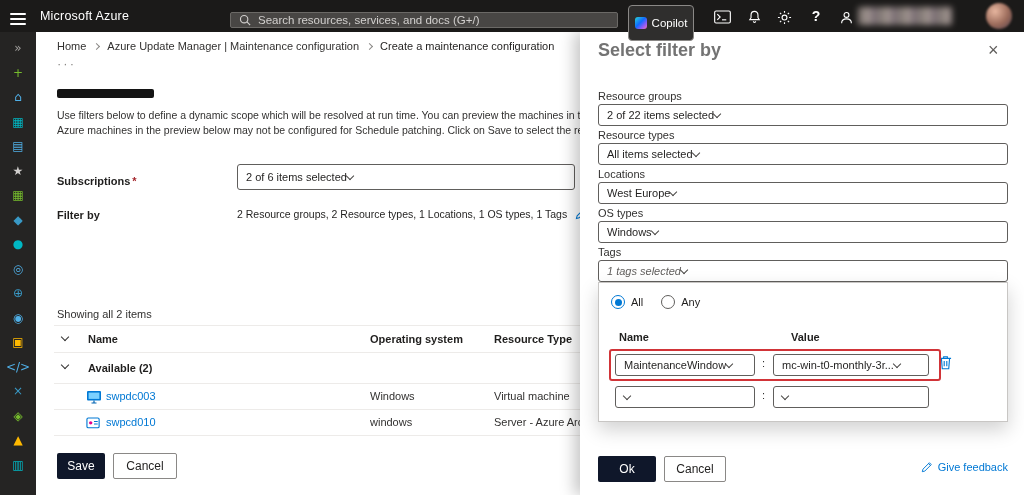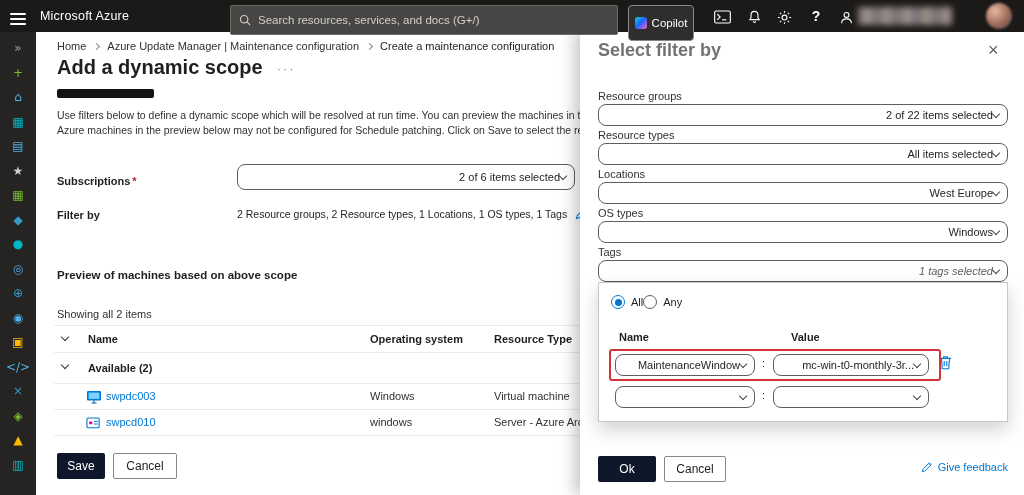--- a/index.html
+++ b/index.html
@@ -28,21 +28,21 @@
   .crumbs{display:flex;align-items:center;gap:8px;font-size:11px;color:#323130;white-space:nowrap}
   .crumb{cursor:pointer}
   .crumb.current{color:#201f1e}
   .sep{width:5px;height:5px;border-right:1px solid #8a8886;border-bottom:1px solid #8a8886;transform:rotate(-45deg);flex:0 0 auto}
   .h1{font-size:20px;font-weight:700;color:#201f1e;white-space:nowrap}
   .dots{color:#8a8886;font-size:13px;letter-spacing:2px;margin-bottom:3px;cursor:pointer}
   .redacted{background:#141414;border-radius:2px}
   .para{font-size:10.5px;color:#323130;line-height:15px;white-space:nowrap}
   .label{font-size:11px;font-weight:700;color:#201f1e;white-space:nowrap}
   .req{color:#a4262c;margin-left:2px;font-size:11px;font-weight:700}
-  .select{display:flex;align-items:center;justify-content:flex-end;border:1px solid #605e5c;border-radius:8px;background:#fff;font-size:11px;color:#201f1e;padding:0 8px;cursor:pointer;white-space:nowrap;overflow:hidden}
+  .select{display:flex;align-items:center;justify-content:flex-start;border:1px solid #605e5c;border-radius:3px;background:#fff;font-size:11px;color:#201f1e;padding:0 8px;cursor:pointer;white-space:nowrap;overflow:hidden}
   .chev{width:6px;height:6px;border-right:1.3px solid #484644;border-bottom:1.3px solid #484644;transform:rotate(45deg);margin-top:-3px;flex:0 0 auto}
   .chev.dark{border-color:#323130}
   .summary{font-size:10.5px;color:#201f1e;white-space:nowrap}
   .h2{font-size:11.5px;font-weight:700;color:#201f1e;white-space:nowrap}
   .small{font-size:11px;color:#323130}
   .trow{position:absolute;left:18px;right:0;border-bottom:1px solid #edebe9}
   .trow.thead{border-top:1px solid #edebe9}
   .th{position:absolute;top:7px;font-size:11px;font-weight:700;color:#201f1e;white-space:nowrap;cursor:pointer}
   .td{position:absolute;top:6px;font-size:11px;color:#323130;white-space:nowrap}
   .link{color:#0078d4;cursor:pointer}
@@ -72,21 +72,21 @@
 <div class="stage">
 
   <header class="topbar">
     <div class="abs hamburger" style="left:10px;top:10px">
         <span></span>
         <span></span>
         <span></span>
       </div>
     <div class="abs brand" style="left:40px;top:9px">Microsoft Azure</div>
 
-    <div class="abs searchbox" style="left:230px;top:5px;width:388px;height:30px">
+    <div class="abs searchbox" style="left:230px;top:12px;width:388px;height:16px">
       <svg width="12" height="12" viewBox="0 0 14 14">
           <circle cx="6" cy="6" r="4.3" fill="none" stroke="#d2d0ce" stroke-width="1.3"></circle>
           <line x1="9.3" y1="9.3" x2="13" y2="13" stroke="#d2d0ce" stroke-width="1.3"></line>
         </svg>
       <span>Search resources, services, and docs (G+/)</span>
     </div>
 
     <div class="abs copilot" style="left:628px;top:5px;width:66px;height:36px">
       <span class="cp-icon"></span>
       <span>Copilot</span>
@@ -148,21 +148,20 @@
 
     <nav class="abs crumbs" style="left:21px;top:8px">
       <span class="crumb">Home</span>
       <span class="sep"></span>
       <span class="crumb">Azure Update Manager | Maintenance configuration</span>
       <span class="sep"></span>
       <span class="crumb current">Create a maintenance configuration</span>
     </nav>
 
     <div class="abs" style="left:21px;top:24px;display:flex;align-items:flex-end;gap:14px">
-      <h1 class="h1">Add a dynamic scope</h1>
       <span class="dots">···</span>
     </div>
 
     <div class="abs redacted" style="left:21px;top:57px;width:97px;height:9px"></div>
 
     <div class="abs para" style="left:21px;top:76px">
       <div>Use filters below to define a dynamic scope which will be resolved at run time. You can preview the machines in the dynamic</div>
       <div>Azure machines in the preview below may not be configured for Schedule patching. Click on Save to select the required con</div>
     </div>
 
@@ -176,21 +175,20 @@
 
     <div class="abs label" style="left:21px;top:177px">Filter by</div>
     <div class="abs" style="left:201px;top:175px;display:flex;align-items:flex-end;gap:8px">
       <span class="summary">2 Resource groups, 2 Resource types, 1 Locations, 1 OS types, 1 Tags</span>
       <svg width="13" height="13" viewBox="0 0 14 14" style="cursor:pointer">
           <path d="M1.5 12.5l.8-3L9.8 2 12 4.2l-7.5 7.5-3 .8z" fill="none" stroke="#0078d4" stroke-width="1.1"></path>
           <line x1="8.8" y1="3" x2="11" y2="5.2" stroke="#0078d4" stroke-width="1.1"></line>
         </svg>
     </div>
 
-    <div class="abs h2" style="left:21px;top:237px">Preview of machines based on above scope</div>
     <div class="abs small" style="left:21px;top:276px">Showing all 2 items</div>
 
     <div class="trow thead" style="top:293px;height:28px">
       <span class="abs chev dark" style="left:8px;top:11px"></span>
       <span class="th" style="left:34px">Name</span>
       <span class="th" style="left:316px">Operating system</span>
       <span class="th" style="left:440px">Resource Type</span>
     </div>
 
     <div class="trow" style="top:321px;height:31px">
@@ -252,21 +250,21 @@
         <span class="chev"></span>
     </div>
 
     <div class="abs plabel" style="left:18px;top:214px">Tags</div>
     <div class="abs select" style="left:18px;top:228px;width:410px;height:22px">
       <span class="italic">1 tags selected</span>
         <span class="chev"></span>
     </div>
 
     <div class="popup" style="left:18px;top:250px;width:410px;height:140px">
-      <div class="abs" style="left:12px;top:12px;display:flex;align-items:center;">
+      <div class="abs" style="left:12px;top:12px;display:flex;align-items:center;gap:18px">
         <label style="display:flex;align-items:center;gap:6px;cursor:pointer">
           <span class="radio on"></span>
           <span class="rlabel">All</span>
         </label>
         <label style="display:flex;align-items:center;gap:6px;cursor:pointer">
           <span class="radio"></span>
           <span class="rlabel">Any</span>
         </label>
       </div>
 

